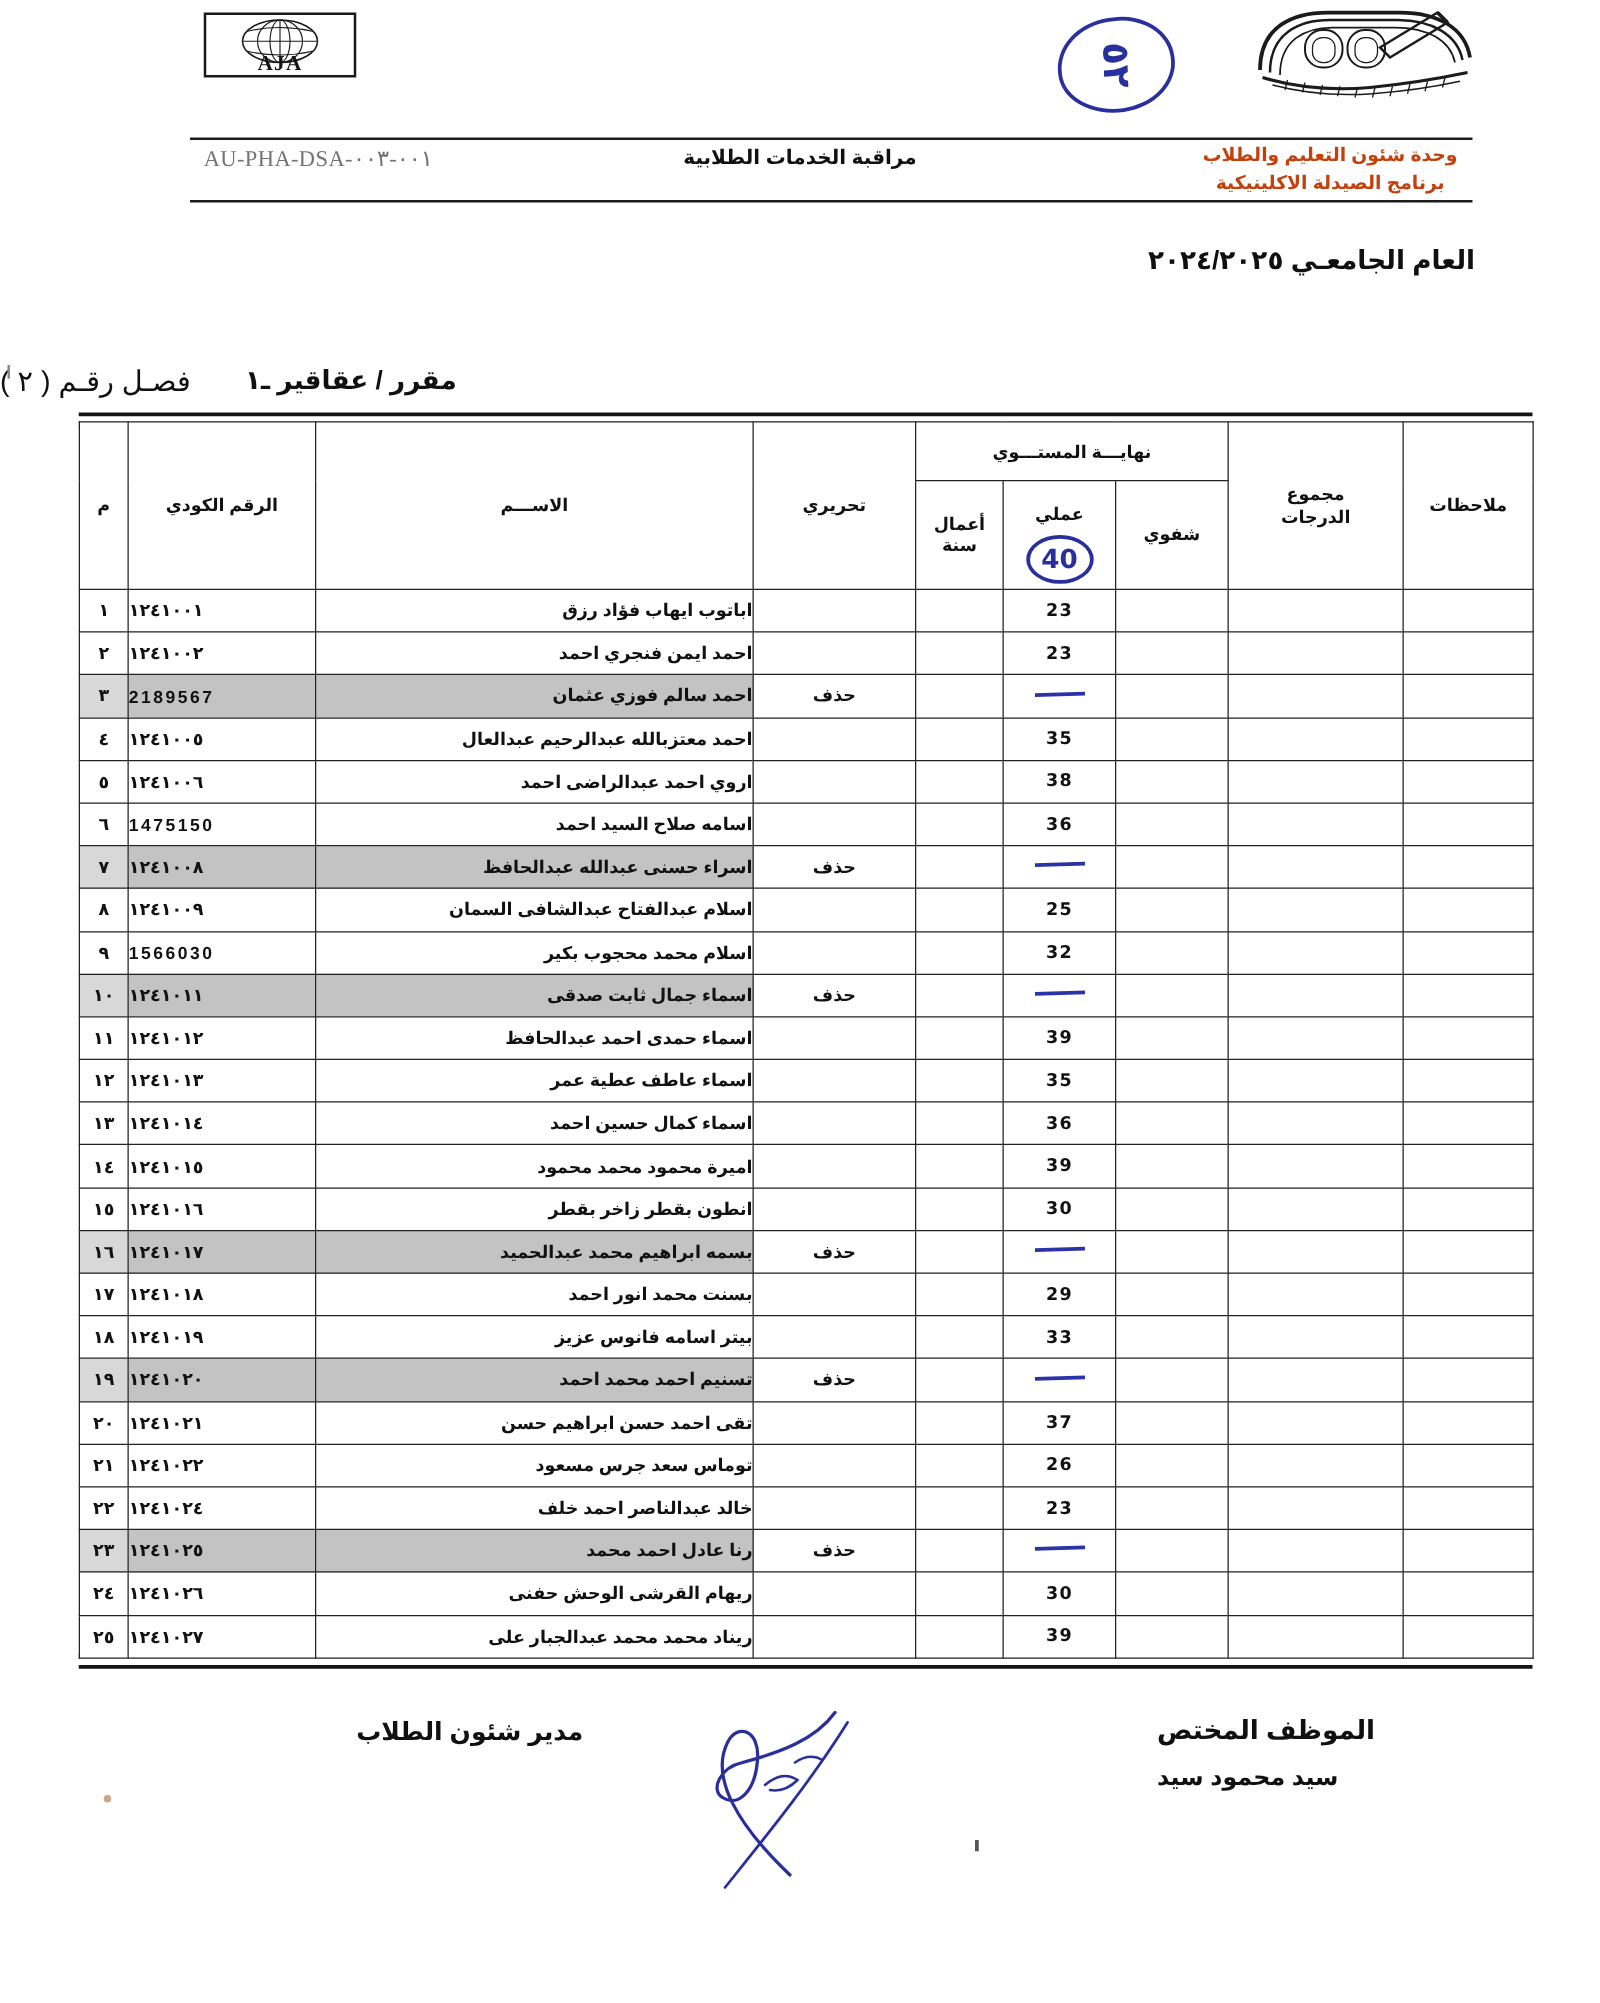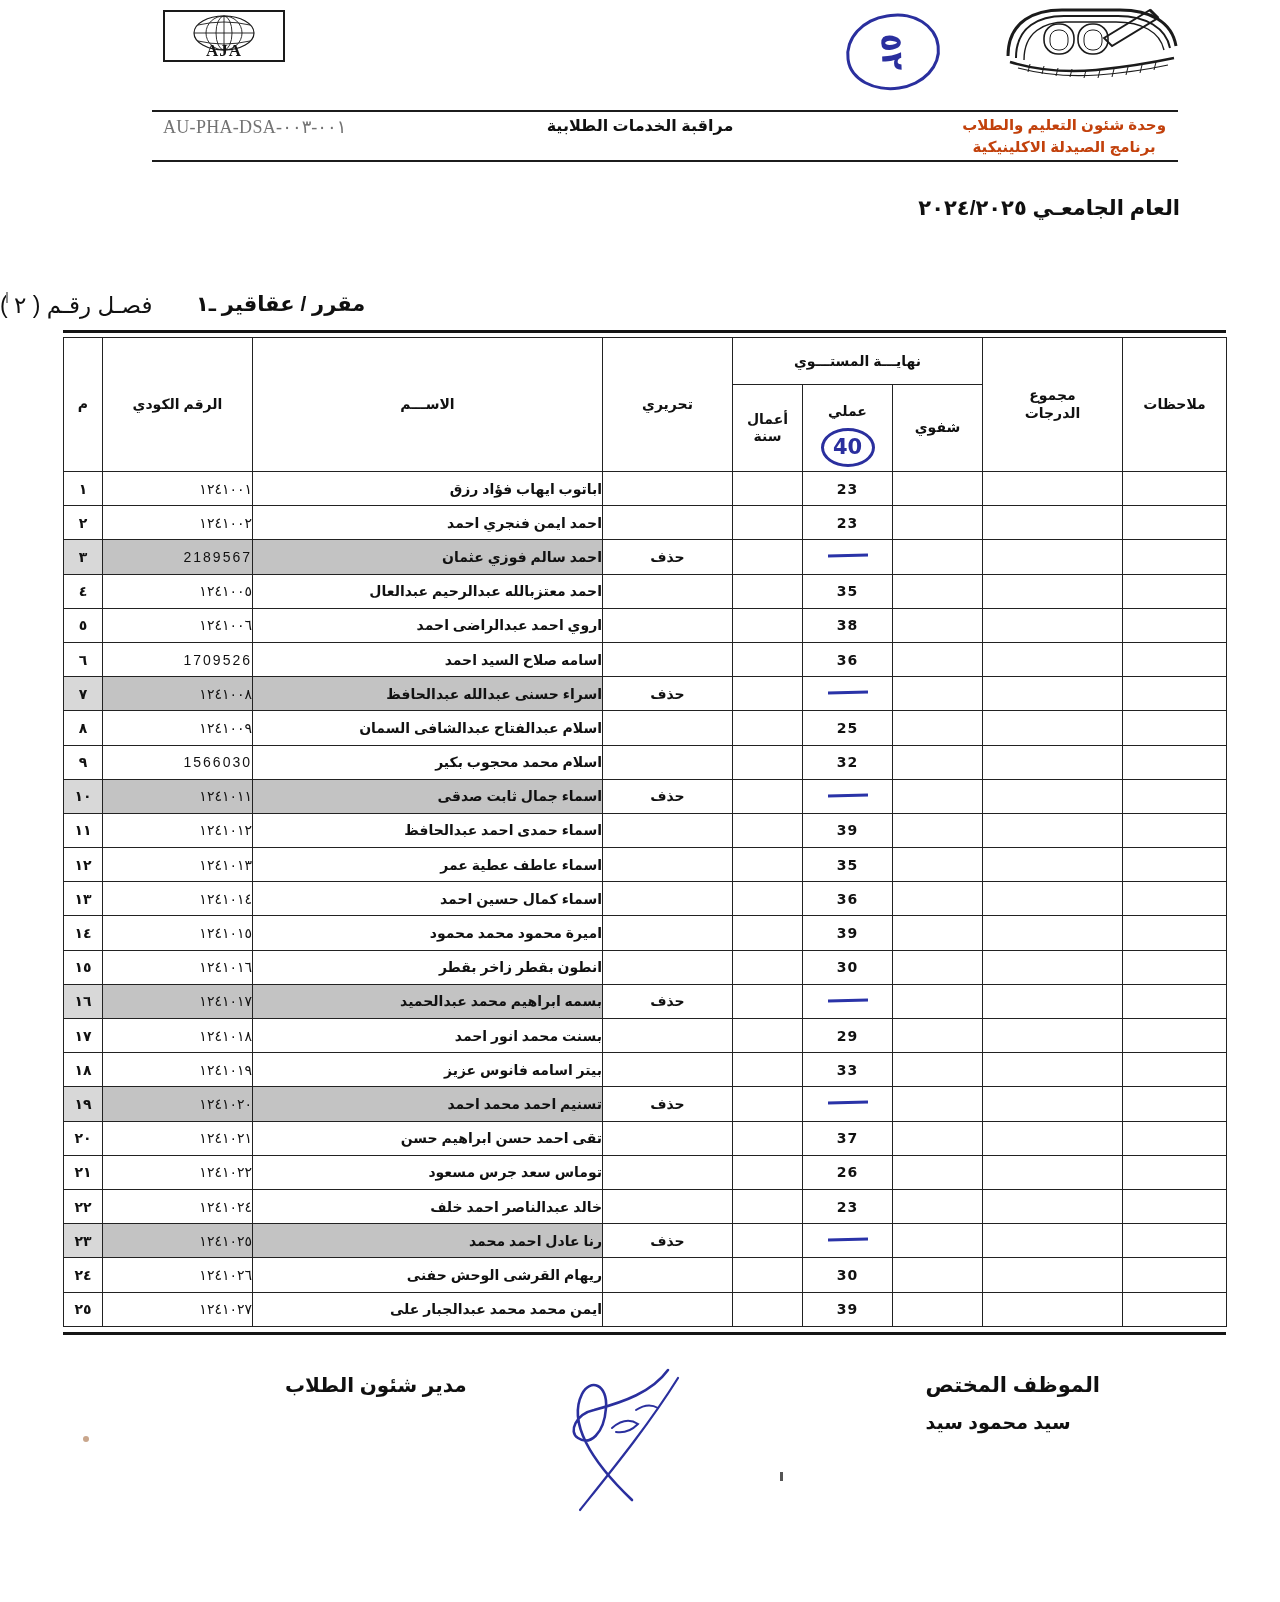--- a/index.html
+++ b/index.html
@@ -283,24 +283,24 @@
   }
   td.c-name {
     text-align: right;
     vertical-align: middle;
     padding-right: 10px;
     font-size: 16px;
     font-weight: bold;
     white-space: nowrap;
   }
   td.c-code {
-    text-align: right;
+    text-align: left;
     vertical-align: middle;
     font-size: 17px;
-    font-weight: normal;
+    font-weight: bold;
     letter-spacing: 2px;
   }
   td.c-serial {
     text-align: center;
     vertical-align: middle;
     font-size: 15px;
     font-weight: bold;
   }
 
   tr.deleted td.c-name,
@@ -544,21 +544,21 @@
             <td class="c-serial">٥</td>
           </tr>
           <tr>
             <td class="c-notes"></td>
             <td class="c-total"></td>
             <td class="c-oral"></td>
             <td class="c-practical">36</td>
             <td class="c-year"></td>
             <td class="c-written"></td>
             <td class="c-name">اسامه صلاح السيد احمد</td>
-            <td class="c-code">1709526</td>
+            <td class="c-code">1475150</td>
             <td class="c-serial">٦</td>
           </tr>
           <tr class="deleted">
             <td class="c-notes"></td>
             <td class="c-total"></td>
             <td class="c-oral"></td>
             <td class="c-practical"><span class="dash"></span></td>
             <td class="c-year"></td>
             <td class="c-written">حذف</td>
             <td class="c-name">اسراء حسنى عبدالله عبدالحافظ</td>
@@ -752,21 +752,21 @@
             <td class="c-code">١٢٤١٠٢٦</td>
             <td class="c-serial">٢٤</td>
           </tr>
           <tr>
             <td class="c-notes"></td>
             <td class="c-total"></td>
             <td class="c-oral"></td>
             <td class="c-practical">39</td>
             <td class="c-year"></td>
             <td class="c-written"></td>
-            <td class="c-name">ايمن محمد محمد عبدالجبار على</td>
+            <td class="c-name">ريناد محمد محمد عبدالجبار على</td>
             <td class="c-code">١٢٤١٠٢٧</td>
             <td class="c-serial">٢٥</td>
           </tr>
         </tbody>
     </table>
   </div>
 
   <div class="footer">
     <div class="sig-right">
       <div>الموظف المختص</div>

